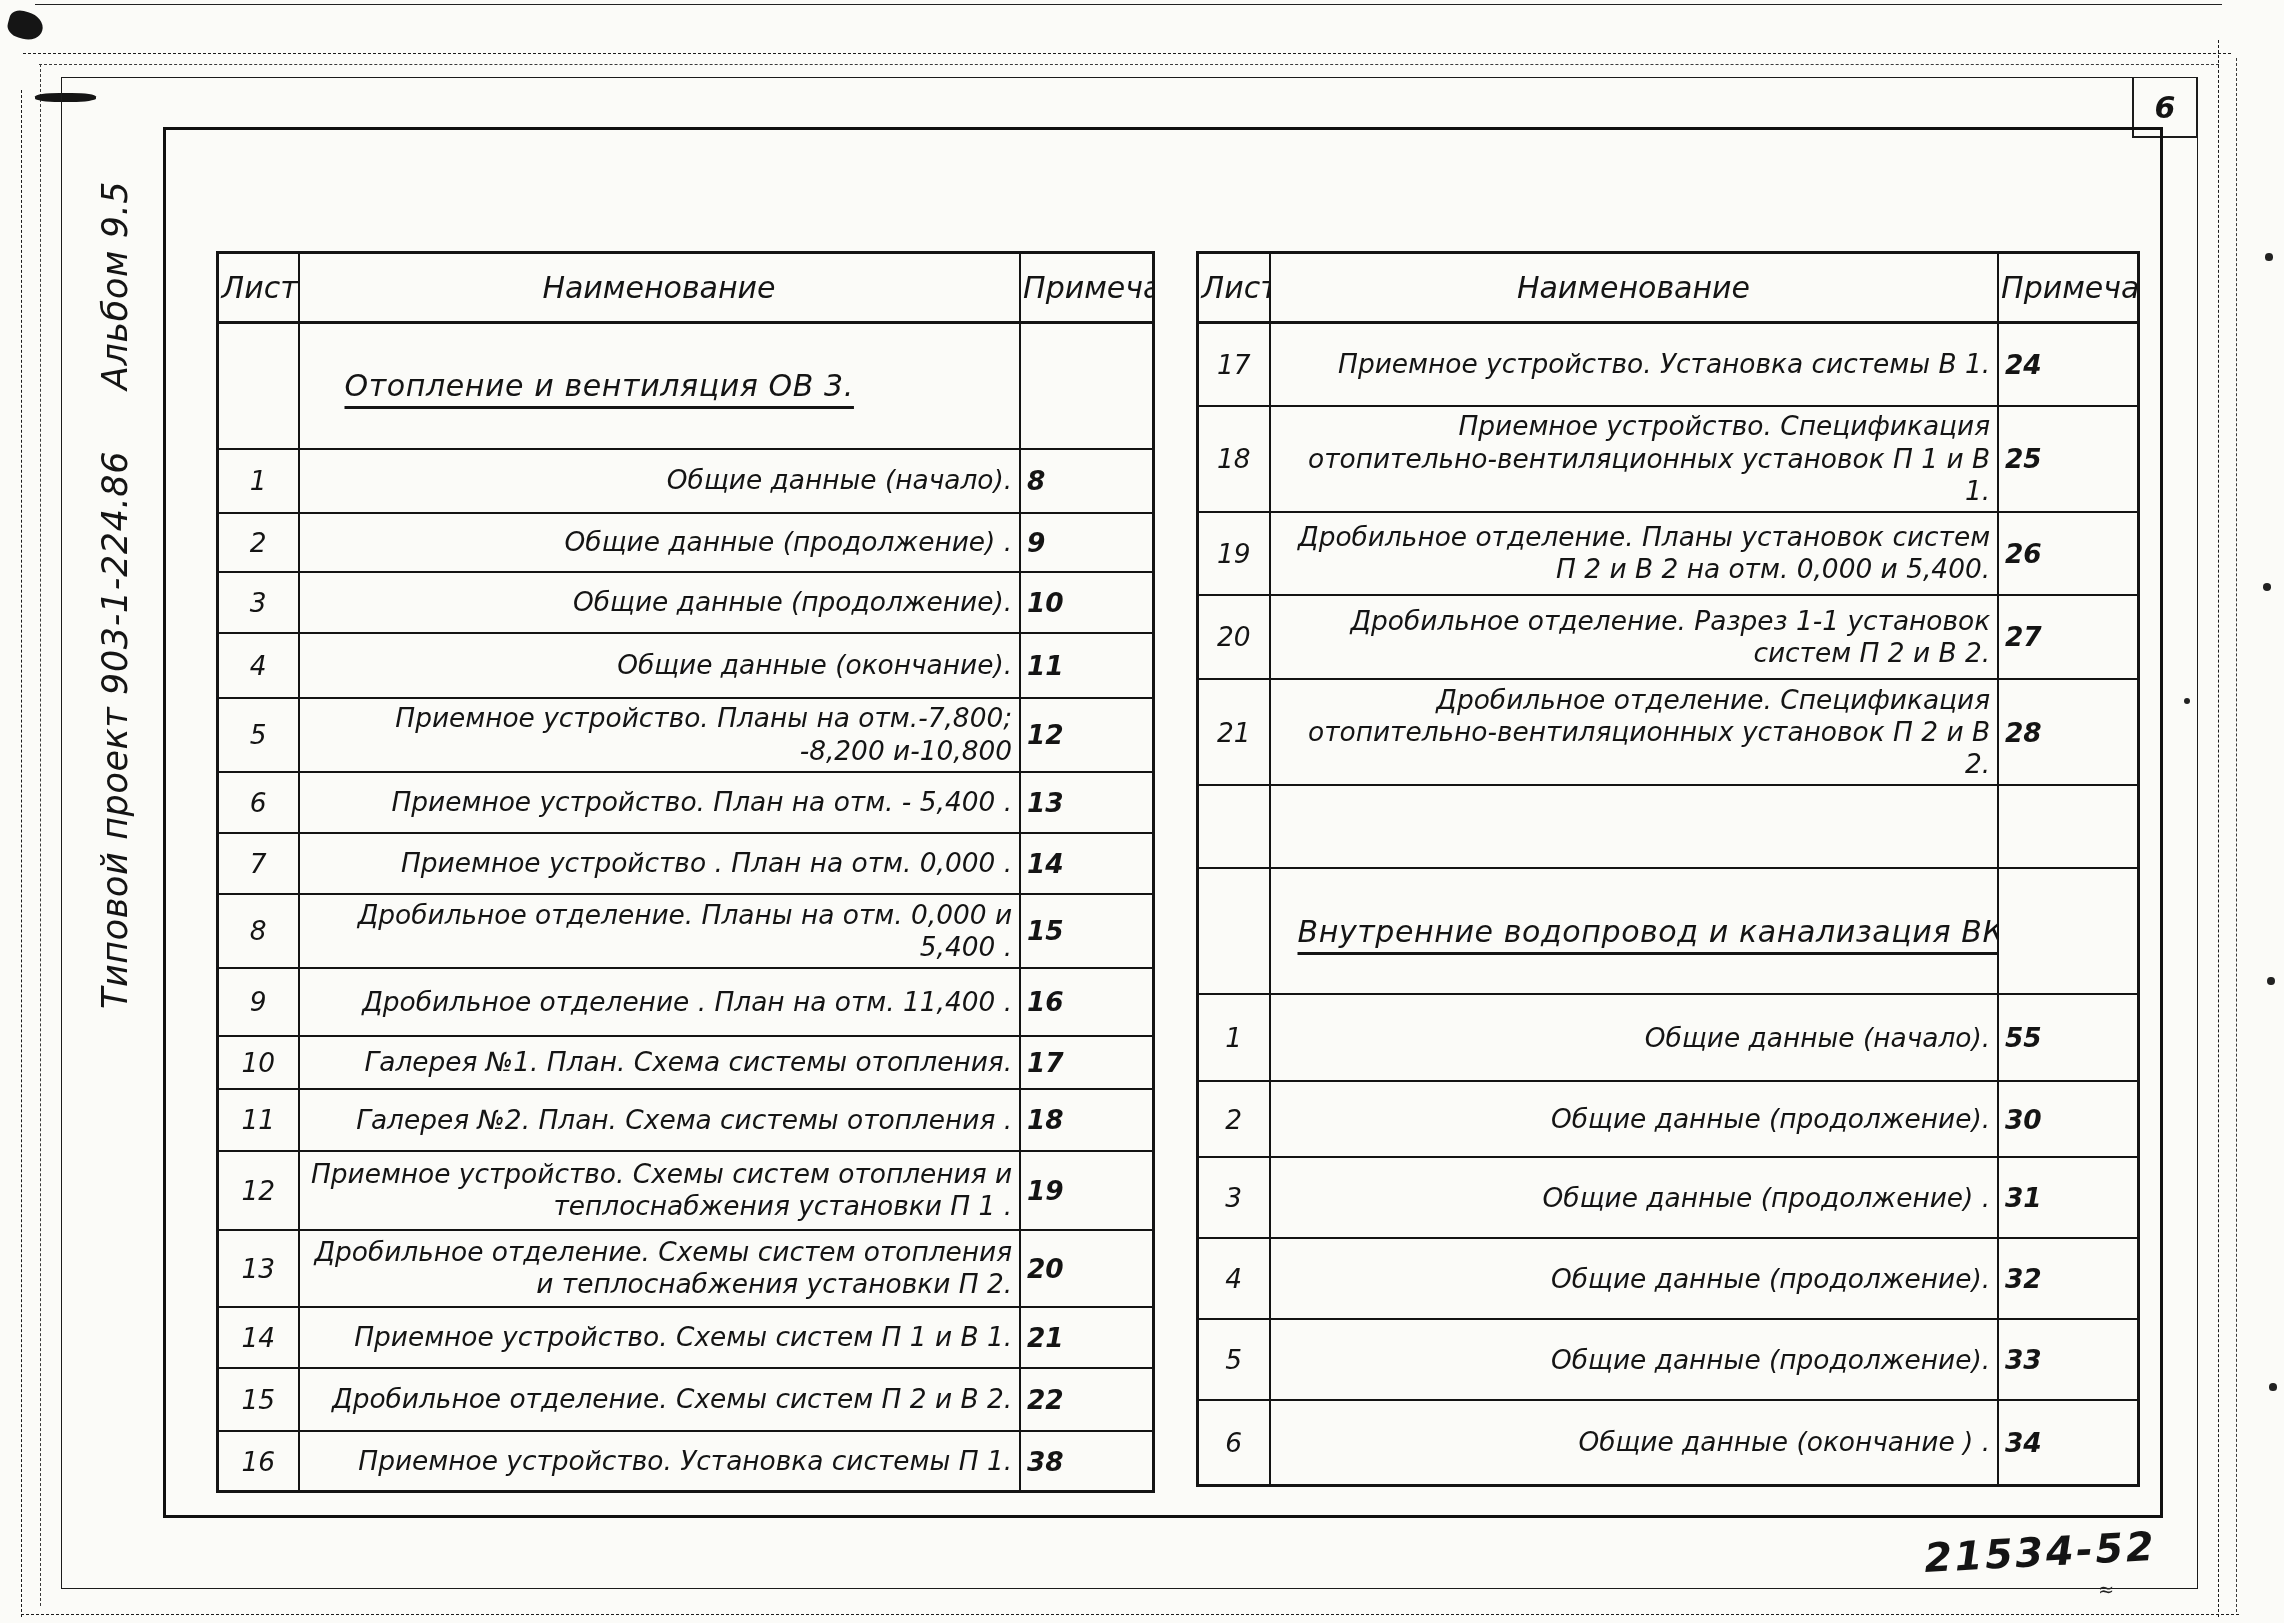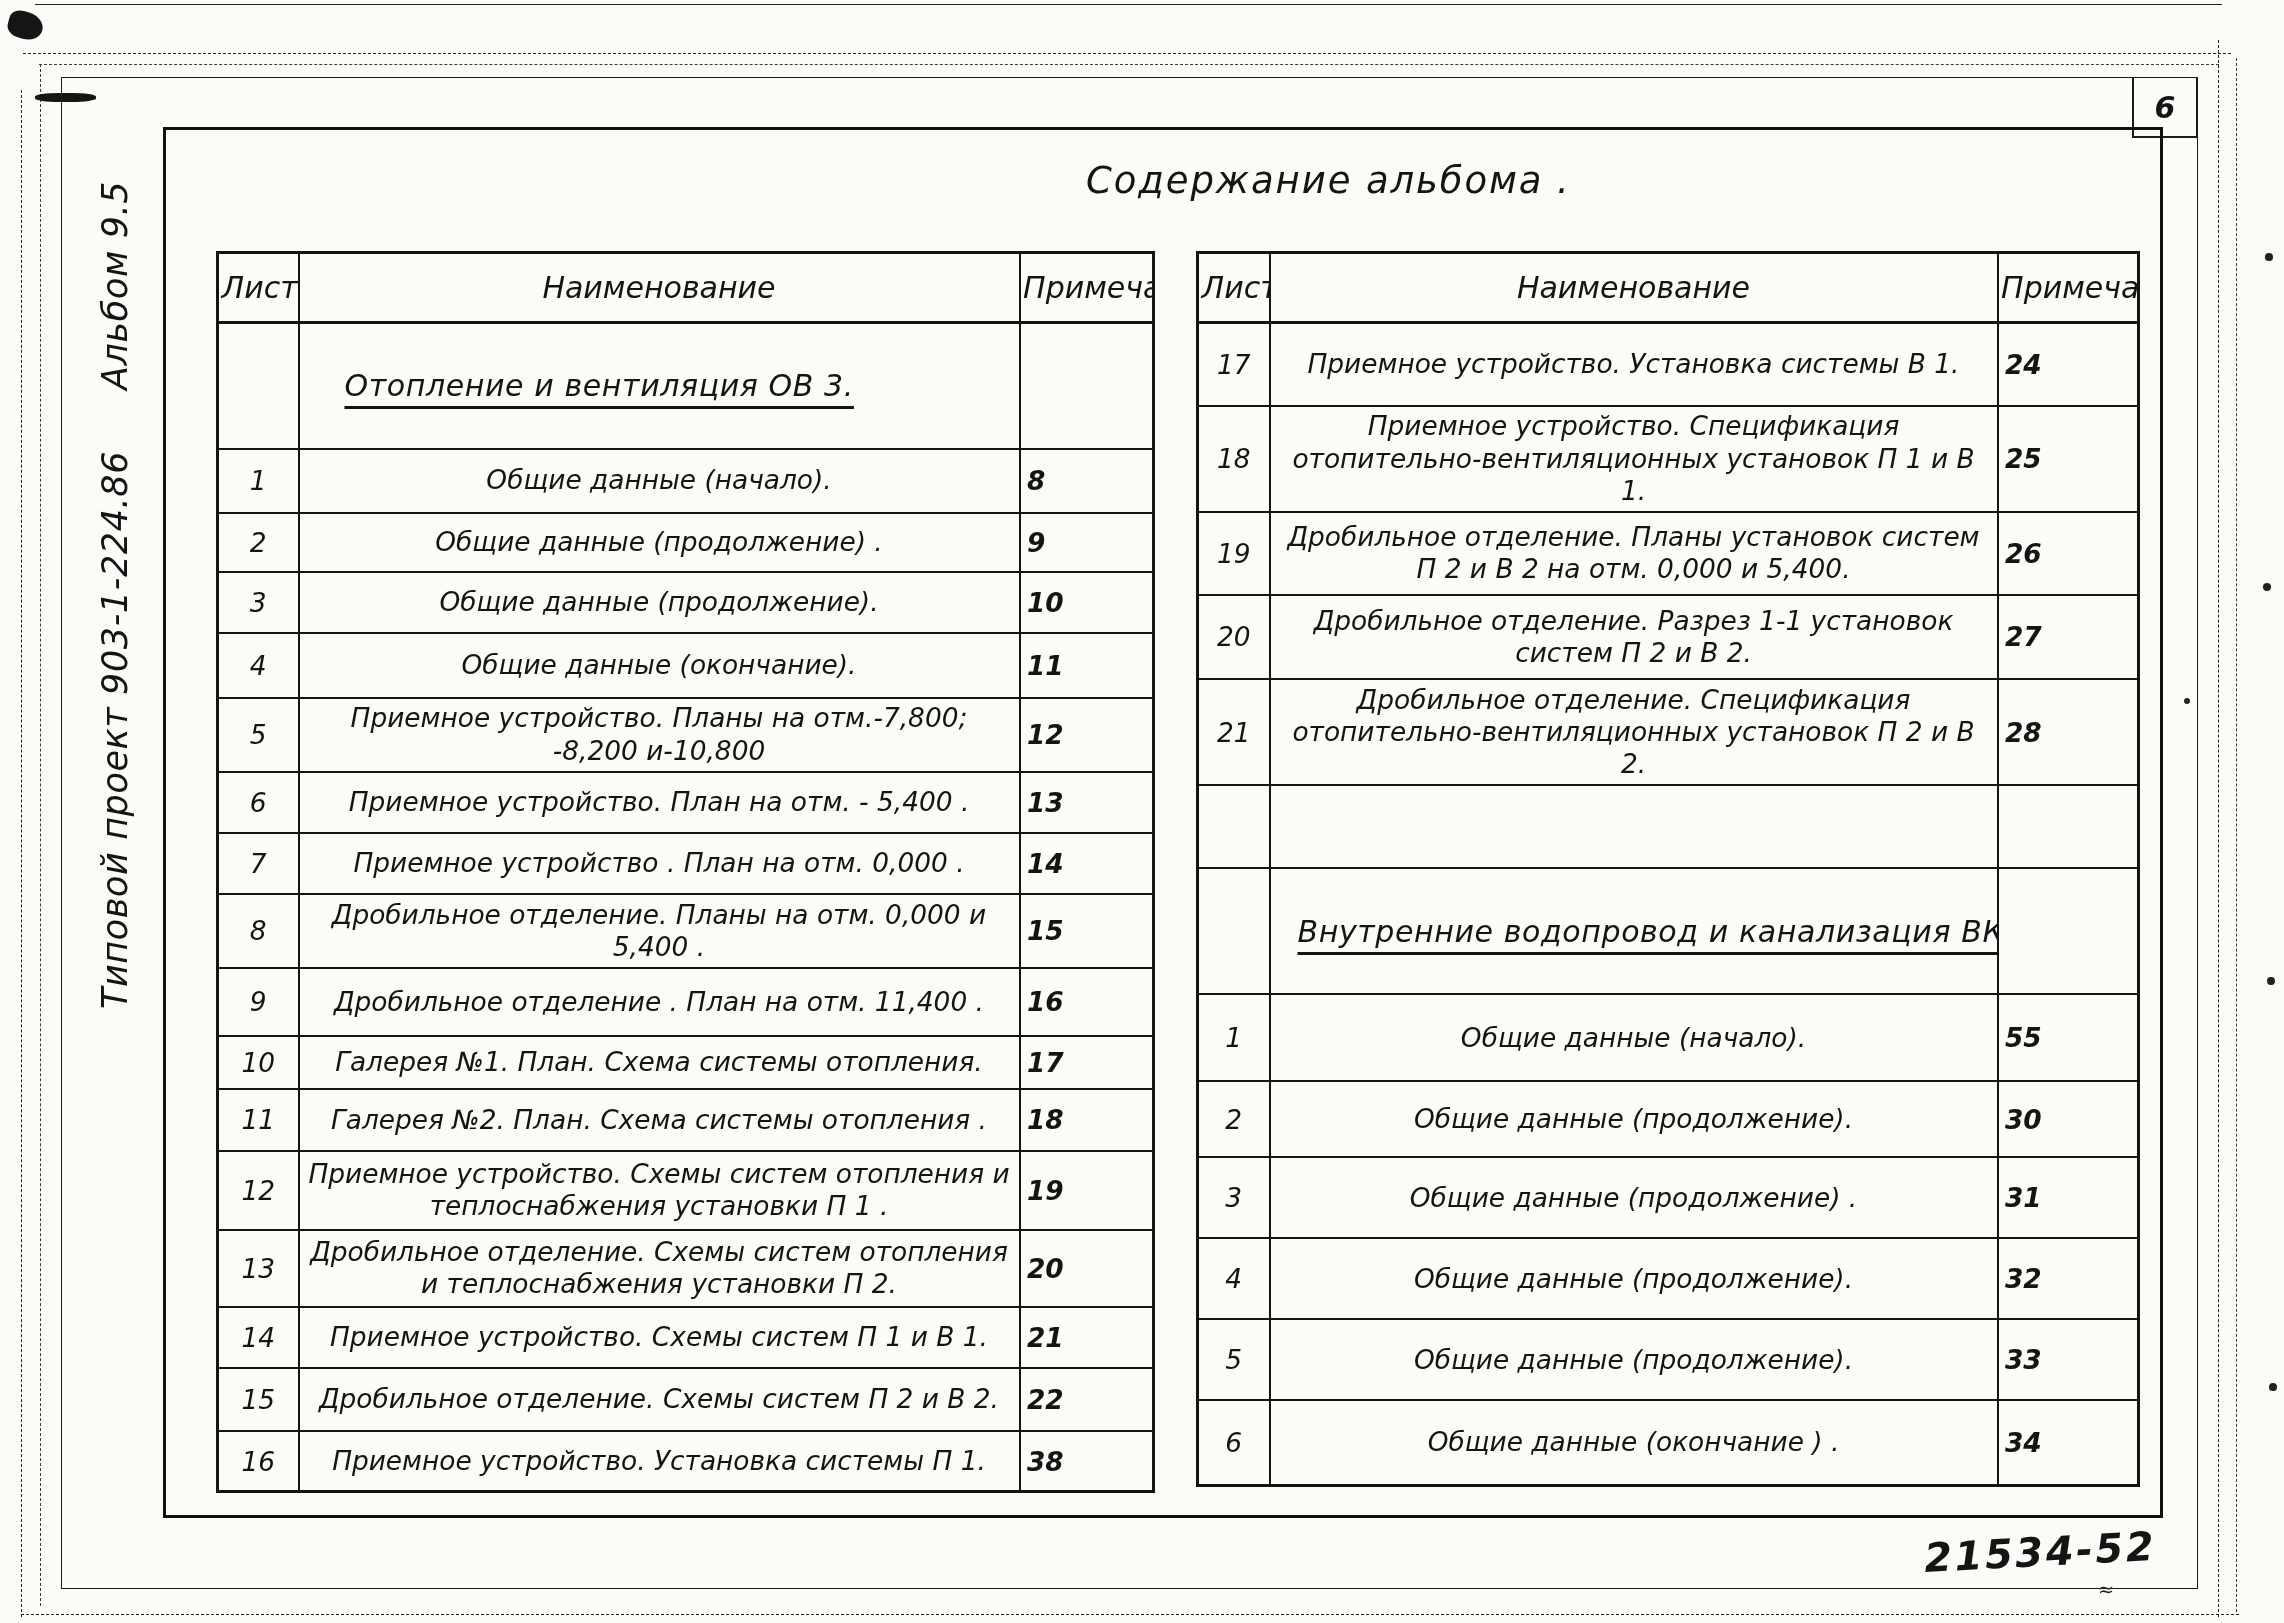--- a/index.html
+++ b/index.html
@@ -81,21 +81,21 @@
   table.contents thead tr{height:70px;margin-top:28px;}
   table.contents th{
     font-style:italic;font-weight:normal;font-size:30px;
     border-bottom-width:3.9px;padding:0 2.6px;overflow:hidden;
   }
   table.contents td{
     font-style:italic;font-size:26.4px;vertical-align:middle;
     padding:3.9px 6.4px;overflow:hidden;
   }
   td.cell-sheet{text-align:center;font-size:28px;padding:3.9px 1.3px;}
-  td.cell-name{text-align:center;padding-left:27px;line-height:1.22;}
+  td.cell-name{text-align:right;padding-left:27px;line-height:1.22;}
   td.cell-note{text-align:left;font-size:28px;font-weight:bold;padding:3.9px 2.6px;}
   tr.section-row{height:126px;}
   tr.section-row td{text-align:left;}
   tr.empty-row{height:83px;}
   .section-title{
     font-style:italic;font-size:30px;letter-spacing:0.6px;
     text-decoration:underline;text-decoration-thickness:2.6px;text-underline-offset:10.3px;
     white-space:nowrap;
   }
 </style>
@@ -125,21 +125,20 @@
   <div class="thin-frame"></div>
   <div class="sheet-box">
     <span>6</span>
   </div>
   <div class="thick-frame"></div>
 
   <div class="side-label">
     <span>Типовой проект 903-1-224.86</span><span class="gap"></span><span>Альбом 9.5</span>
   </div>
 
-  <div class="page-title">Содержание альбома .</div>
 
   <table class="contents" id="table-left">
     <colgroup>
       <col style="width:81px">
         <col style="width:721px">
         <col style="width:134px">
     </colgroup>
     <thead>
       <tr>
         <th>Лист</th>

